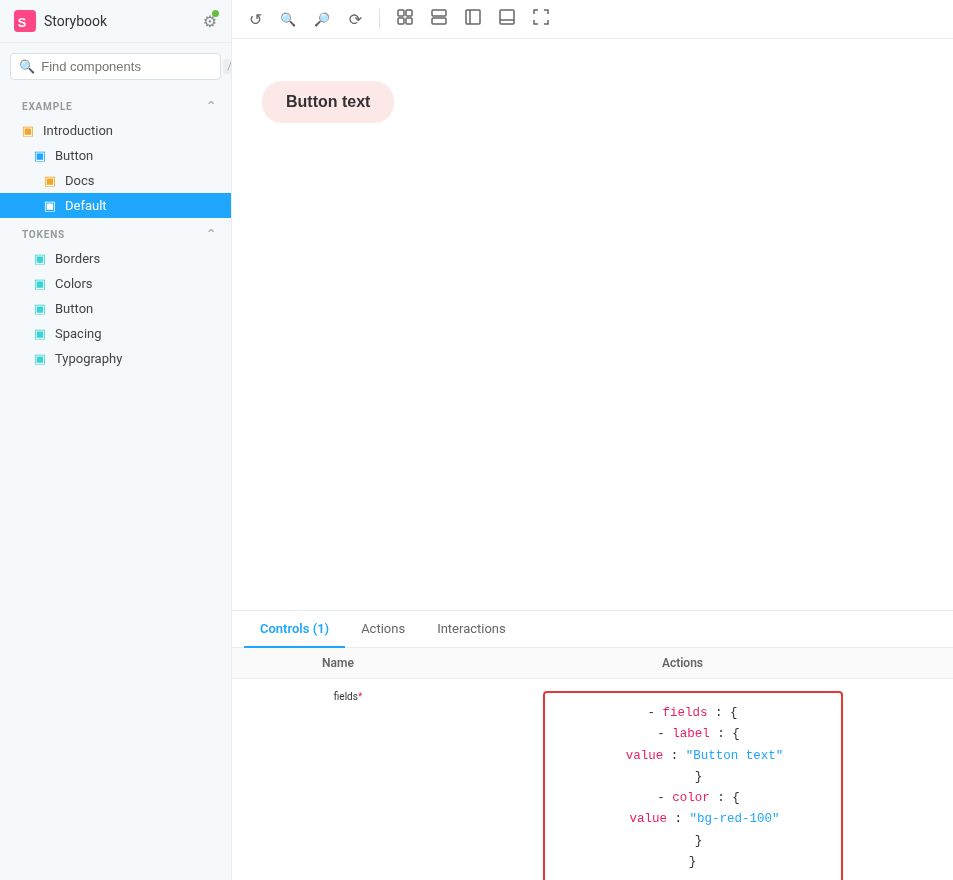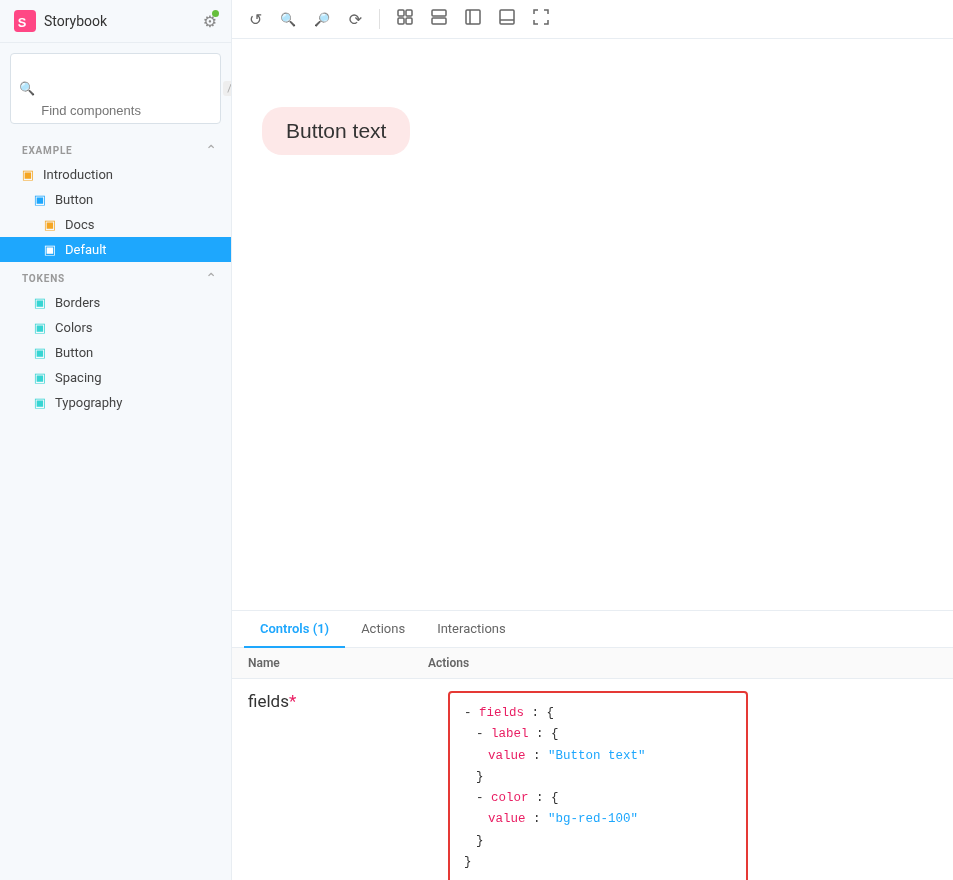--- a/index.html
+++ b/index.html
@@ -72,21 +72,20 @@
       gap: 6px;
     }
 
     .search-bar input {
       border: none;
       outline: none;
       background: transparent;
       font-size: 13px;
       color: #555;
       flex: 1;
-      margin-top: 44px;
     }
 
     .search-shortcut {
       font-size: 11px;
       color: #aaa;
       background: #eee;
       border-radius: 3px;
       padding: 1px 4px;
     }
 
@@ -197,34 +196,34 @@
     }
 
     .preview-button {
       position: absolute;
       top: 42px;
       left: 30px;
       background: #fde8e8;
       border: none;
       border-radius: 20px;
       padding: 12px 24px;
-      font-size: 21px;
-      font-weight: 400;
+      font-size: 16px;
+      font-weight: 700;
       color: #333;
       cursor: pointer;
-      margin-top: 26px;
     }
 
     
     .bottom-panel {
       border-top: 1px solid #e8edf2;
       background: #fff;
       height: 270px;
       display: flex;
       flex-direction: column;
+      text-align: center;
     }
 
     .tabs-bar {
       display: flex;
       border-bottom: 1px solid #e8edf2;
       padding: 0 12px;
     }
 
     .tab {
       padding: 10px 16px;
@@ -265,21 +264,21 @@
 
     .table-row {
       display: flex;
       padding: 12px 16px;
       border-bottom: 1px solid #f0f0f0;
       align-items: flex-start;
     }
 
     .field-name {
       width: 200px;
-      font-size: 17px;
+      font-size: 10px;
       color: #333;
     }
 
     .field-required {
       color: #e91e63;
     }
 
     .control-cell {
       flex: 1;
     }

